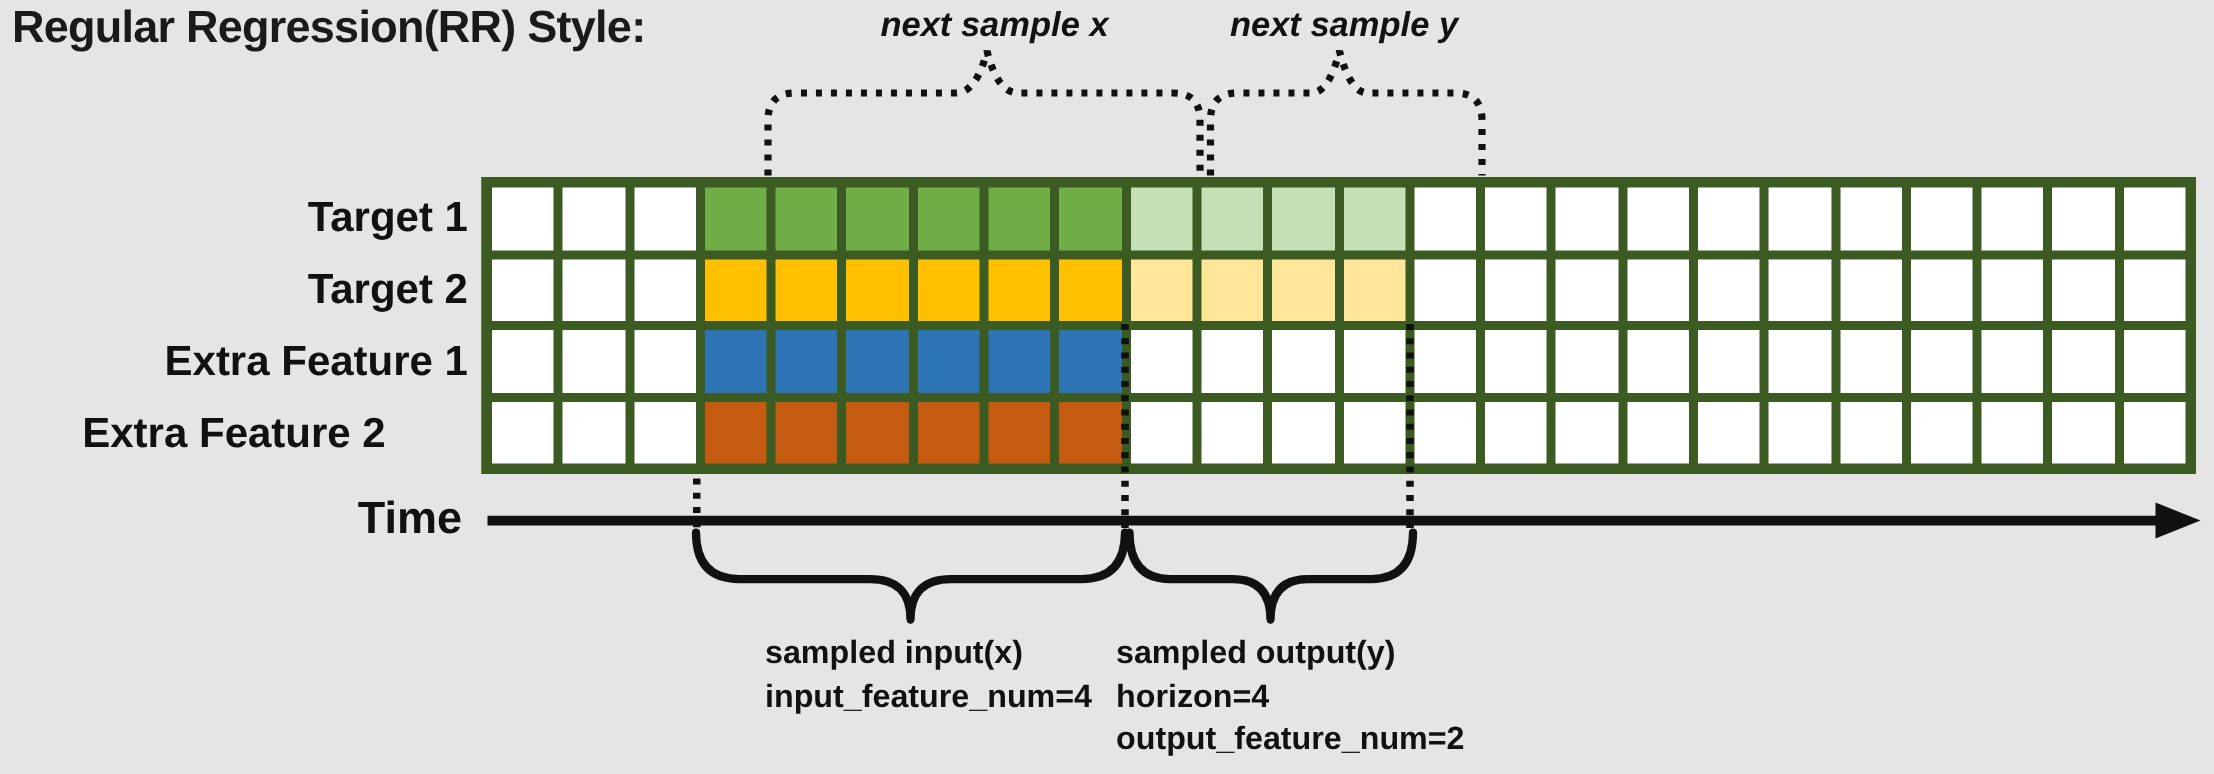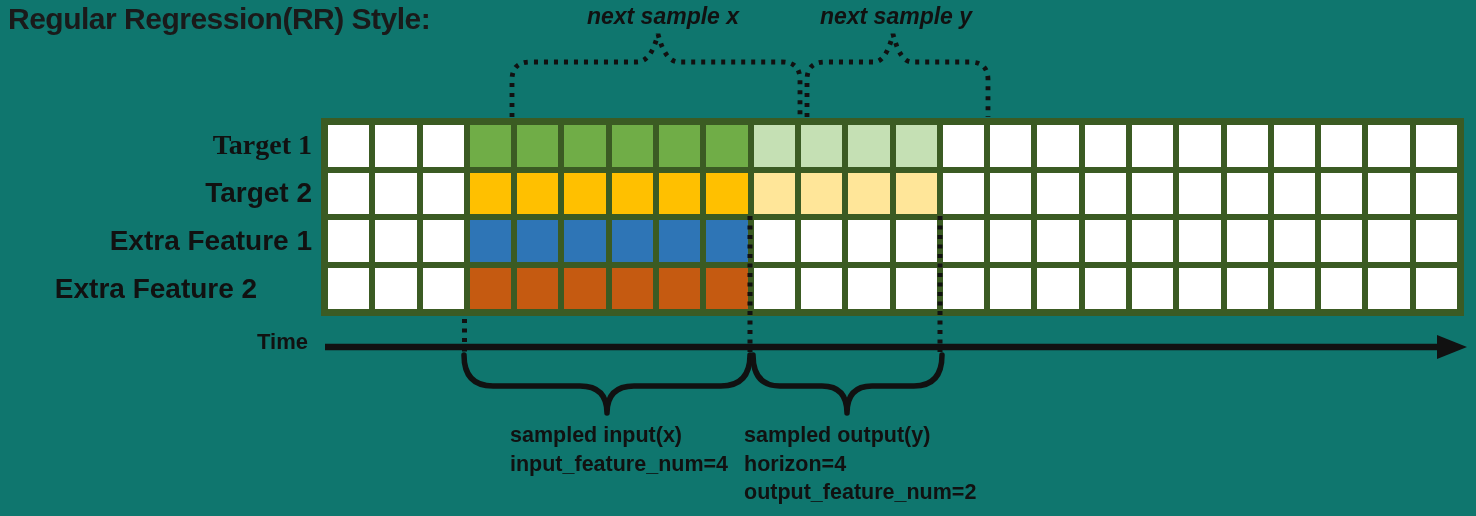--- a/index.html
+++ b/index.html
@@ -1,20 +1,20 @@
 <!DOCTYPE html>
 <html><head>
 <meta charset="utf-8">
 <style>
   html, body { margin: 0; padding: 0; background: #ffffff; }
   .canvas {
     position: relative;
     width: 1476px;
     height: 516px;
-    background: #0f766e;
+    background: #e5e5e5;
     font-family: "Liberation Sans", sans-serif;
     color: #111111;
     overflow: hidden;
   }
   .title {
     position: absolute;
     left: 8px; top: 2px;
     font-size: 30px;
     font-weight: 700;
     letter-spacing: -0.5px;
@@ -46,30 +46,30 @@
   .row-label {
     position: absolute;
     left: 0; width: 312px;
     height: 38px; line-height: 38px;
     text-align: right;
     font-size: 28px;
     font-weight: 700;
     white-space: nowrap;
     color: #111111;
   }
-  .row-label.r0 { top: 126px; font-family: Liberation Serif, serif; }
+  .row-label.r0 { top: 126px; }
   .row-label.r1 { top: 174px; }
   .row-label.r2 { top: 222px; }
   .row-label.r3 { top: 270px; text-align: center; }
   .time-label {
     position: absolute;
     left: 150px; top: 329px;
     width: 158px;
     text-align: right;
-    font-size: 22px;
+    font-size: 30px;
     font-weight: 700;
     color: #111111;
   }
   .anno-block {
     position: absolute;
     top: 421px;
     font-size: 21.5px;
     font-weight: 600;
     line-height: 28.5px;
     white-space: nowrap;

